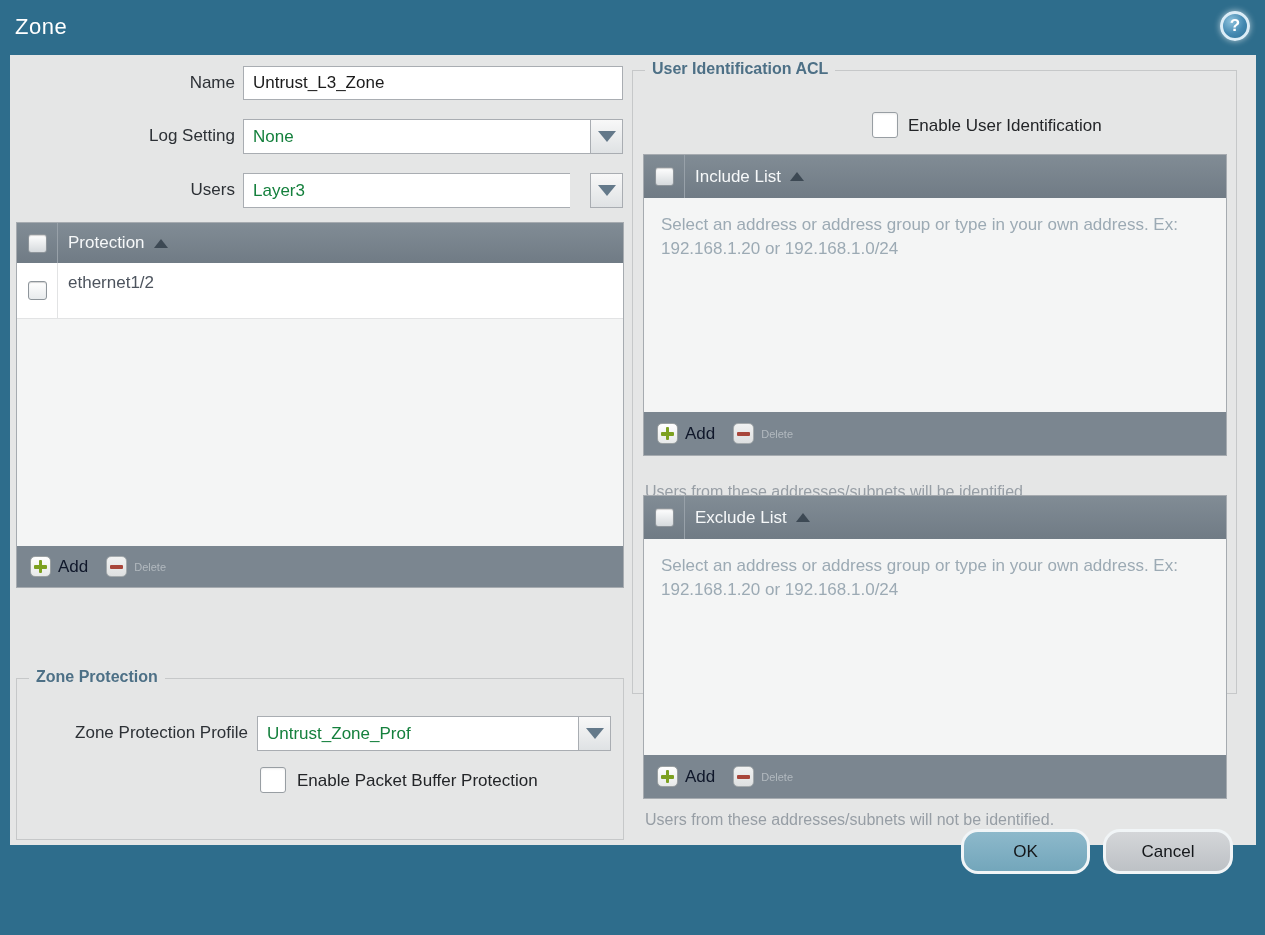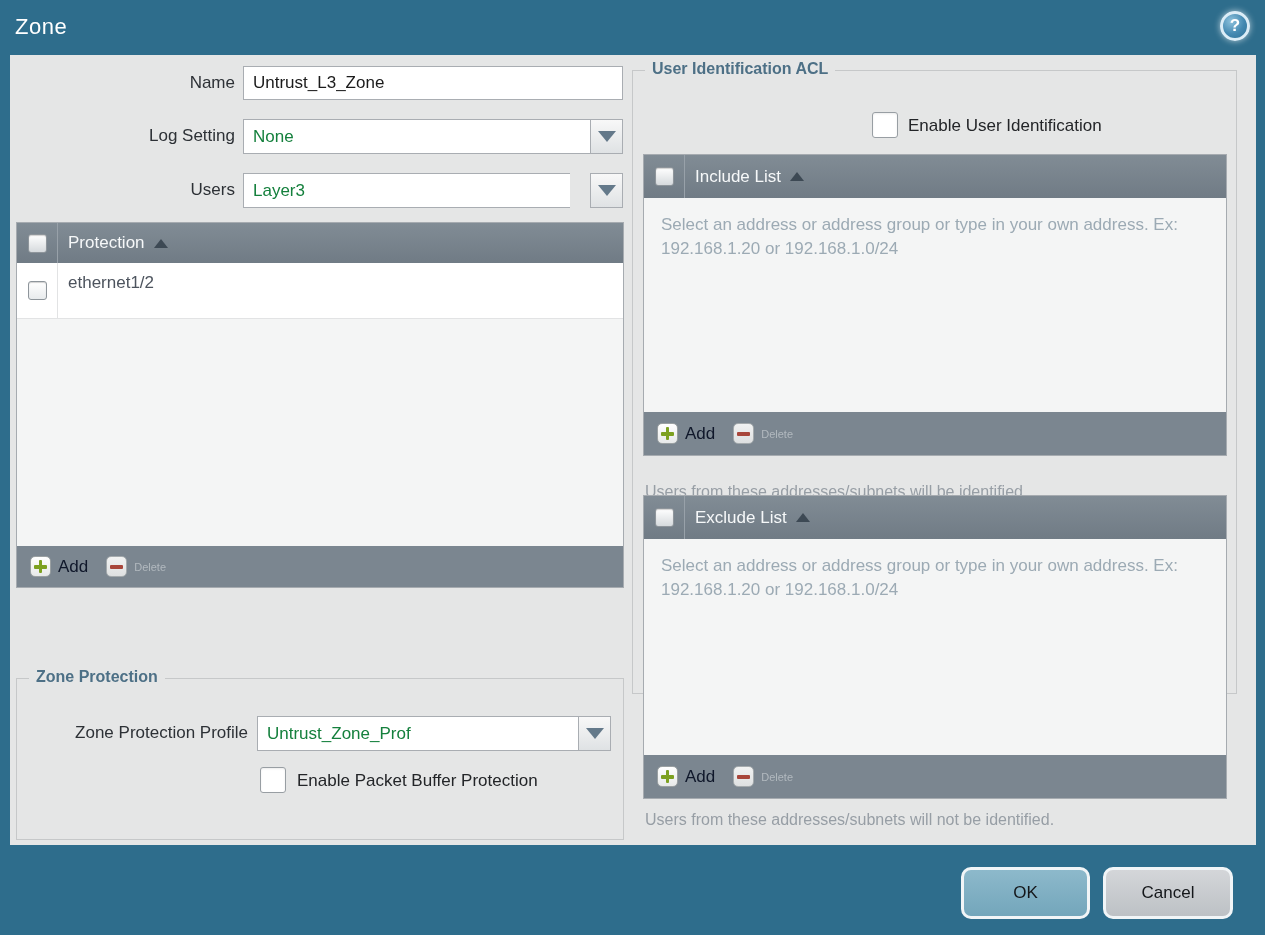--- a/index.html
+++ b/index.html
@@ -76,21 +76,21 @@
   .checkbox {
     position:absolute; width:26px; height:26px; background:#fff; border:1px solid #989ea3;
     border-radius:3px; box-shadow:inset 0 1px 2px rgba(0,0,0,0.08); cursor:pointer;
   }
   .cb-label { position:absolute; font-size:17px; color:#232528; line-height:27px; }
 
   .helper-text { position:absolute; font-size:16px; color:#979ea5; }
 
   
   .btn {
-    position:absolute; top:867px; height:52px; border-radius:10px; border:3px solid #f1f5f7;
+    position:absolute; top:829px; height:45px; border-radius:17px; border:3px solid #f1f5f7;
     font-size:17px; color:#14171a; font-family:inherit; display:flex; align-items:center; justify-content:center; cursor:pointer;
   }
   .btn-ok { left:961px; width:129px; background:linear-gradient(#8db9cb,#73a6bb); }
   .btn-cancel { left:1103px; width:130px; background:linear-gradient(#d4d6d9,#bdc1c5); }
 </style>
 </head>
 <body>
 
 <div class="titlebar">
   <div class="dlg-title">Zone</div>

